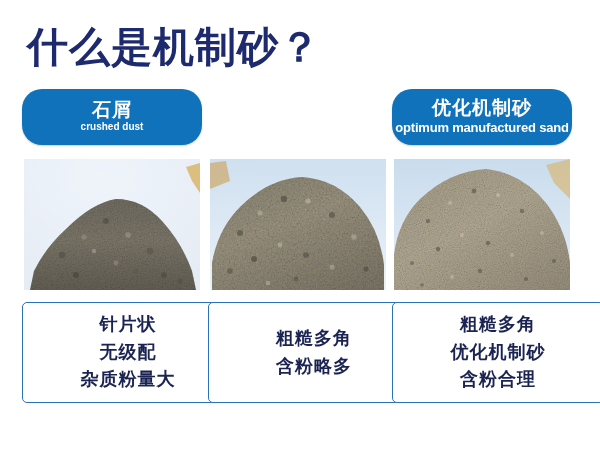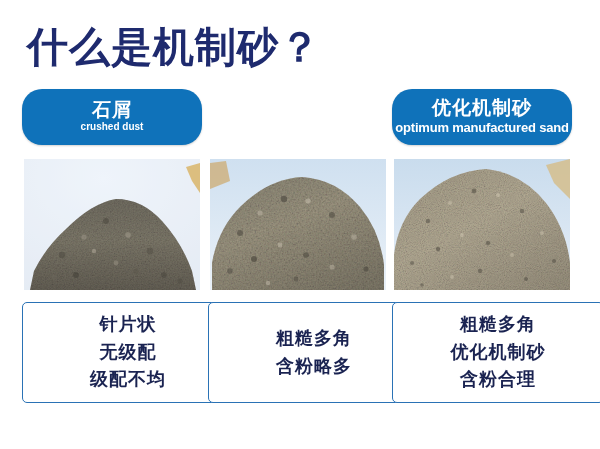--- a/index.html
+++ b/index.html
@@ -182,21 +182,21 @@
           <circle cx="30" cy="118" r="2.4" fill="#6b665b"></circle>
           <circle cx="156" cy="122" r="2.6" fill="#514d44"></circle>
         </g>
         <rect x="0" y="0" width="176" height="131" fill="none"></rect>
       </svg>
     </div>
 
     <div class="feature-box">
       <div class="feature-line">针片状</div>
       <div class="feature-line">无级配</div>
-      <div class="feature-line">级配不均</div>
+      <div class="feature-line">杂质粉量大</div>
     </div>
   </div>
 
   <div class="column c1">
 
 
     <div class="photo">
       <svg viewBox="0 0 176 131" preserveAspectRatio="none" aria-hidden="true">
         <defs>
           <linearGradient id="sky2" x1="0" y1="0" x2="0" y2="1">

